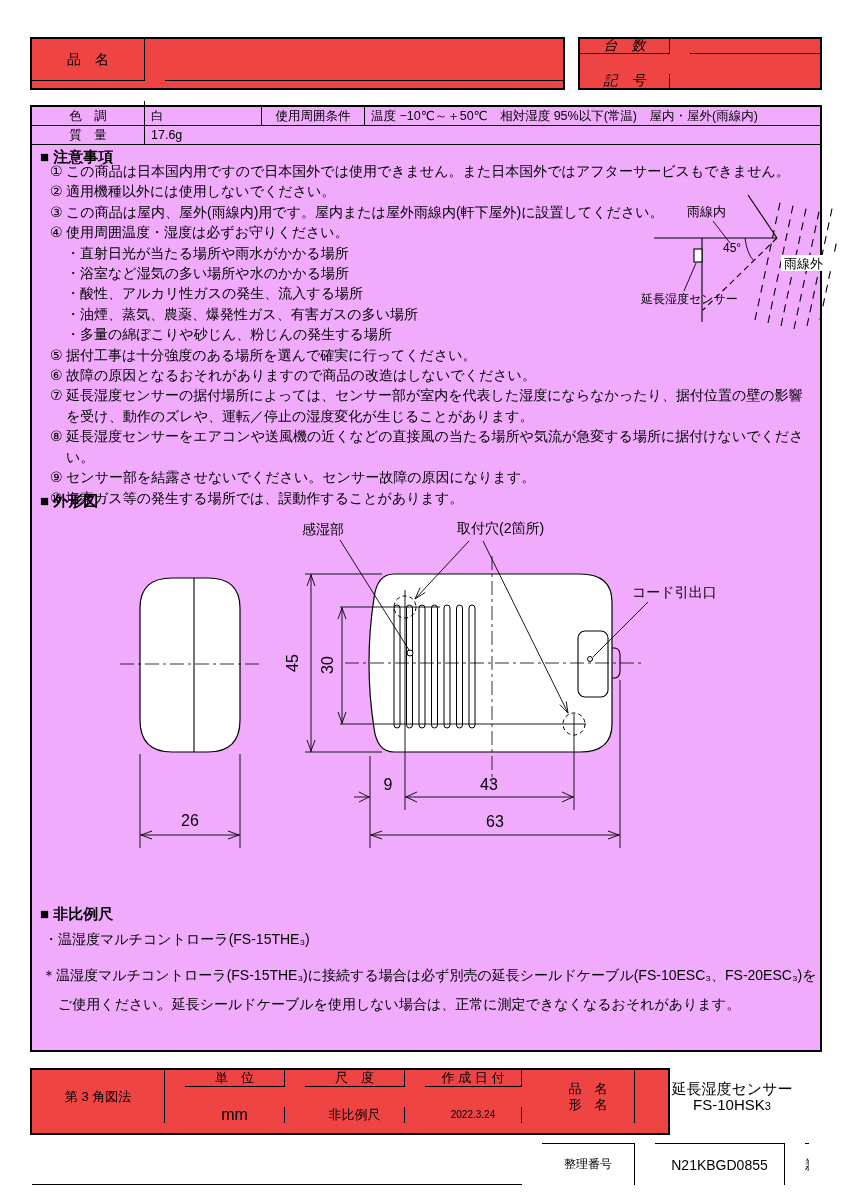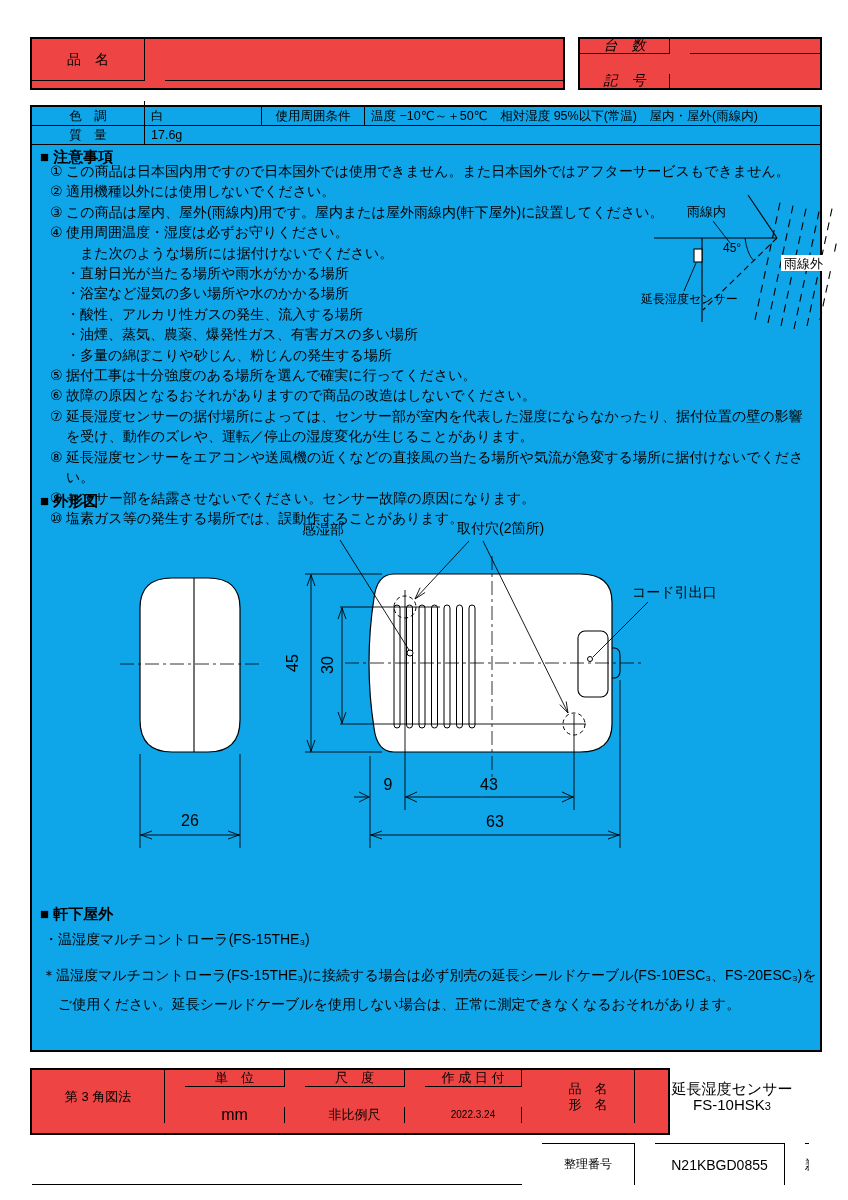--- a/index.html
+++ b/index.html
@@ -9,21 +9,21 @@
   .c{display:flex;align-items:center;box-sizing:border-box;padding:0 6px;overflow:hidden;white-space:nowrap;}
   .br{border-right:1.5px solid #000;}
   .bb{border-bottom:1.5px solid #000;}
   .bt{border-top:1.5px solid #000;}
   .ctr{justify-content:center;padding:0 2px;}
   .lbl{font-size:14px;}
   .bold{font-weight:bold;margin-top:41px;}
   .sub3{font-size:0.72em;align-self:flex-end;line-height:1;padding-bottom:2px;}
   
   .mainbox{position:absolute;left:30px;top:105px;width:792px;height:947px;
-           border:2px solid #000;box-sizing:border-box;background:#0ea5e9;}
+           border:2px solid #000;box-sizing:border-box;background:#f0abfc;}
   .specgrid{display:grid;grid-template-columns:113px 117px 103px 1fr;grid-template-rows:19px 19px;font-size:12.5px;}
   .heading{position:absolute;left:8px;font-size:15px;font-weight:bold;}
   .notes{position:absolute;left:18px;top:54px;width:766px;font-size:14px;}
   .note{display:flex;line-height:20.4px;}
   .note .num{flex:0 0 16px;}
   .note.ind{margin-left:16px;}
   .note.ind .num{flex:0 0 14px;}
   .note .txt{flex:1;}
   .appblock{position:absolute;left:8px;top:798px;width:778px;}
   .appitem{margin:7px 0 0 4px;font-size:14px;}
@@ -76,24 +76,20 @@
           <span class="num">②</span>
           <span class="txt">適用機種以外には使用しないでください。</span>
         </div>
         <div class="note">
           <span class="num">③</span>
           <span class="txt">この商品は屋内、屋外(雨線内)用です。屋内または屋外雨線内(軒下屋外)に設置してください。</span>
         </div>
         <div class="note">
           <span class="num">④</span>
           <span class="txt">使用周囲温度・湿度は必ずお守りください。</span>
-        </div>
-        <div class="note ind">
-          <span class="num"></span>
-          <span class="txt">また次のような場所には据付けないでください。</span>
         </div>
         <div class="note ind">
           <span class="num">・</span>
           <span class="txt">直射日光が当たる場所や雨水がかかる場所</span>
         </div>
         <div class="note ind">
           <span class="num">・</span>
           <span class="txt">浴室など湿気の多い場所や水のかかる場所</span>
         </div>
         <div class="note ind">
@@ -239,21 +235,21 @@
       <text x="630" y="595" font-size="14">コード引出口</text>
       <text x="188" y="824" font-size="16" text-anchor="middle">26</text>
       <text x="296" y="661" font-size="16" text-anchor="middle" transform="rotate(-90,296,661)">45</text>
       <text x="331" y="663" font-size="16" text-anchor="middle" transform="rotate(-90,331,663)">30</text>
       <text x="386" y="788" font-size="16" text-anchor="middle">9</text>
       <text x="487" y="788" font-size="16" text-anchor="middle">43</text>
       <text x="493" y="825" font-size="16" text-anchor="middle">63</text>
     </svg>
 
     <div class="appblock">
-      <div class="heading" style="position:static;">■ 軒下屋外</div>
+      <div class="heading" style="position:static;">■ 非比例尺</div>
       <div class="appitem">・温湿度マルチコントローラ(FS-15THE₃)</div>
       <div class="appnote">＊温湿度マルチコントローラ(FS-15THE₃)に接続する場合は必ず別売の延長シールドケーブル(FS-10ESC₃、FS-20ESC₃)をご使用ください。延長シールドケーブルを使用しない場合は、正常に測定できなくなるおそれがあります。</div>
     </div>
   </div>
 
   <div class="tbl" style="left:30px;top:1068px;width:640px;height:67px;grid-template-columns:133px 100px 100px 97px 93px 130px 1fr;grid-template-rows:16.5px 16.5px 1fr;">
     <div class="c br ctr" style="grid-row:1 / 3;font-size:13px;">第 3 角図法</div>
     <div class="c br bb ctr" style="font-size:13px;">単　位</div>
     <div class="c br bb ctr" style="font-size:13px;">尺　度</div>
     <div class="c br bb ctr" style="font-size:13px;">作 成 日 付</div>

